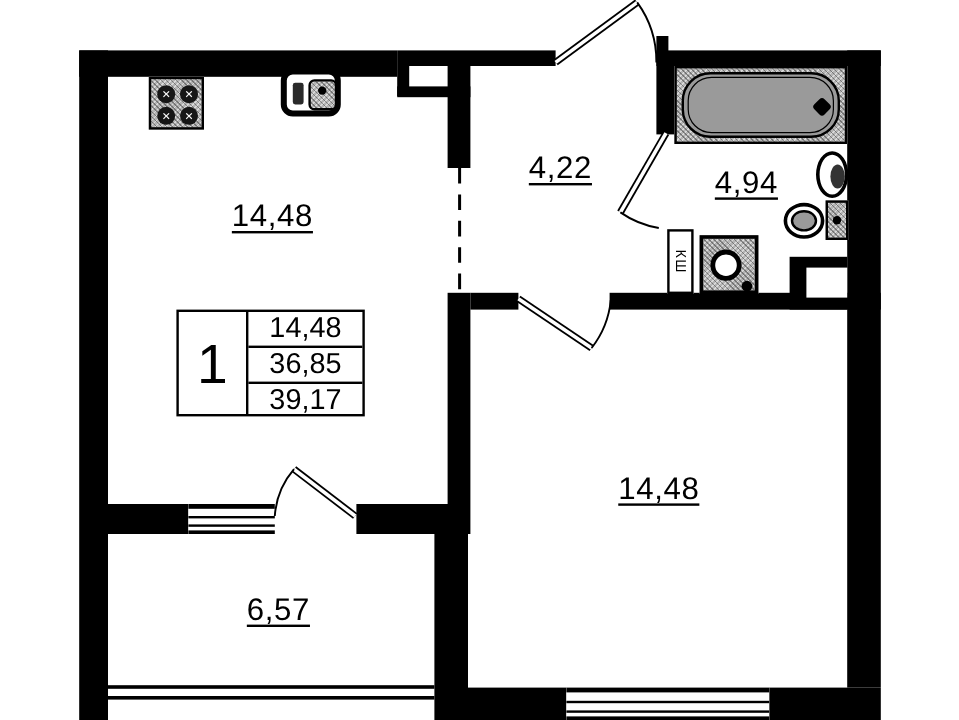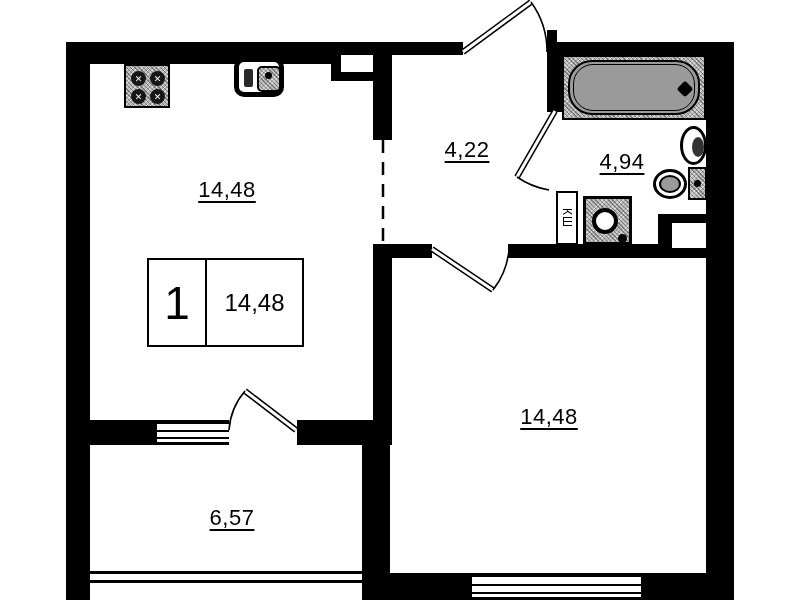--- a/index.html
+++ b/index.html
@@ -3,23 +3,23 @@
 <meta charset="utf-8">
 <style>
   html,body{margin:0;padding:0;background:#ffffff;}
   #plan{position:relative;width:799px;height:600px;background:#fff;overflow:hidden;
         font-family:"Liberation Sans", sans-serif;color:#000;}
   .w{position:absolute;background:#000;}
   .white{position:absolute;background:#fff;}
   .stip{background-color:#b4b4b4;
         background-image:repeating-linear-gradient(45deg,rgba(0,0,0,.35) 0 1px,transparent 1px 3px),
                          repeating-linear-gradient(-45deg,rgba(255,255,255,.5) 0 1px,transparent 1px 3px);}
-  .room-label{position:absolute;transform:translate(-50%,-50%);font-size:22px;letter-spacing:.5px;
+  .room-label{position:absolute;transform:translate(-50%,-50%);font-size:26px;letter-spacing:.5px;
         white-space:nowrap;text-decoration:underline;text-underline-offset:4px;
-        text-decoration-thickness:2px;margin-top:10px;}
+        text-decoration-thickness:2px;}
   svg.overlay{position:absolute;left:0;top:0;pointer-events:none;}
   
   .win{position:absolute;background:#fff;border-top:4px solid #000;border-bottom:3px solid #000;box-sizing:border-box;}
   .win .bar{position:absolute;left:0;width:100%;height:2px;background:#000;}
   
   #legend{position:absolute;left:147px;top:258px;width:157px;height:89px;border:2.5px solid #000;
           box-sizing:border-box;display:flex;background:#fff;}
   #legend .cell-num{width:58px;border-right:2.5px solid #000;box-sizing:border-box;display:flex;
           align-items:center;justify-content:center;font-size:46px;}
   #legend .col{flex:1;display:flex;flex-direction:column;}
@@ -138,16 +138,18 @@
   <div class="room-label" style="left:227px;top:180px;">14,48</div>
   <div class="room-label" style="left:467px;top:140px;">4,22</div>
   <div class="room-label" style="left:622px;top:152px;">4,94</div>
   <div class="room-label" style="left:549px;top:407px;">14,48</div>
   <div class="room-label" style="left:232px;top:508px;">6,57</div>
 
   <div id="legend">
     <div class="cell-num">1</div>
     <div class="col">
       <div class="r">14,48</div>
+      <div class="r">36,85</div>
+      <div class="r">39,17</div>
     </div>
   </div>
 
 </div>
 
 </body></html>

